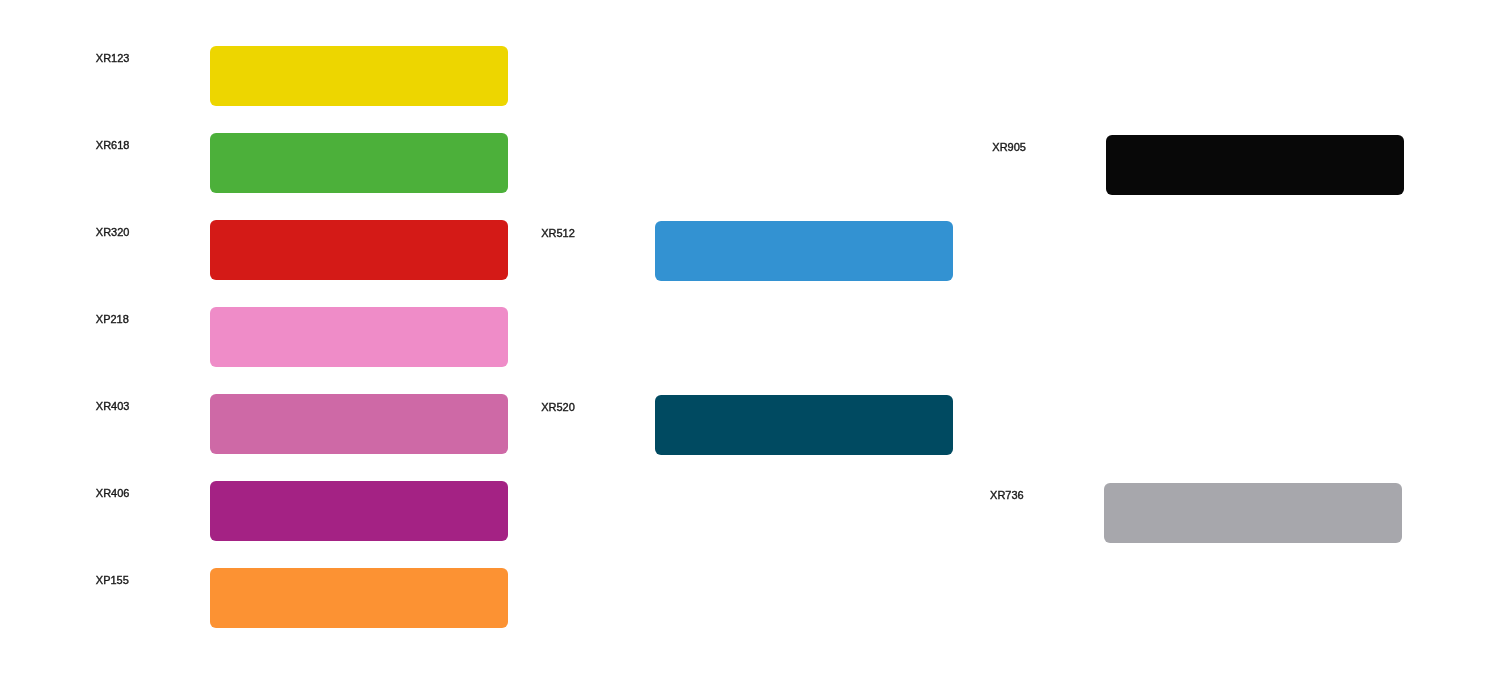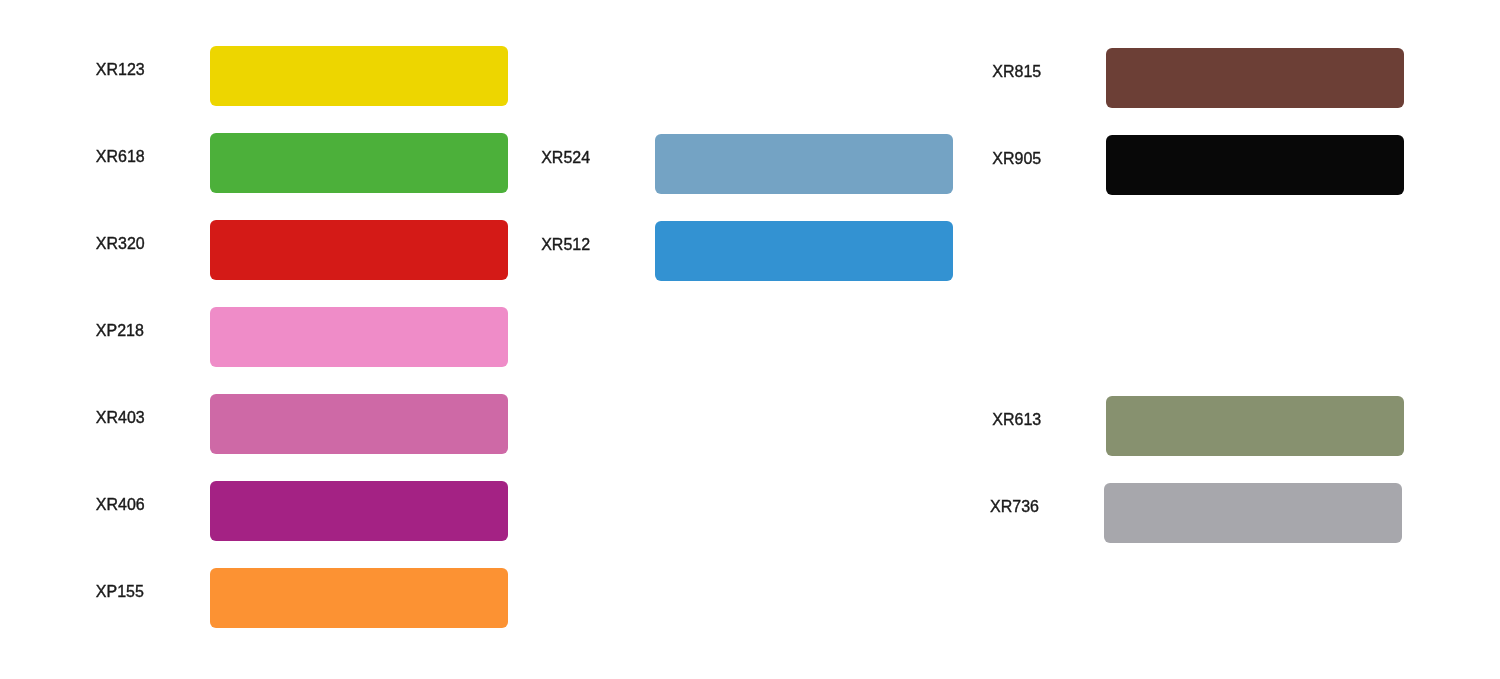--- a/index.html
+++ b/index.html
@@ -3,22 +3,22 @@
 <meta charset="utf-8">
 <title>Colour swatch reference chart</title>
 <style>
   html,body{margin:0;padding:0;}
   body{width:1500px;height:679px;background:#ffffff;overflow:hidden;
        font-family:"Liberation Sans",sans-serif;
        -webkit-font-smoothing:antialiased;}
   .sheet{position:relative;width:1500px;height:679px;background:#ffffff;}
   .swatch-column{position:absolute;left:0;top:0;width:1500px;height:679px;}
   .swatch-row{position:absolute;left:0;width:1500px;height:60px;}
-  .swatch-code{position:absolute;top:16px;
-       font-size:16px;line-height:16px;color:#1a1a1a;
+  .swatch-code{position:absolute;top:4px;
+       font-size:11px;line-height:16px;color:#1a1a1a;
        white-space:nowrap;letter-spacing:0;
        -webkit-text-stroke:0.38px #1a1a1a;}
   .swatch-chip{position:absolute;top:0;display:block;
        width:298px;height:60px;border-radius:6px;background:#ffffff;}
 </style>
 </head>
 <body>
 
 <div class="sheet">
     <div class="swatch-column">
@@ -45,40 +45,32 @@
       <div class="swatch-row" style="top:481px">
         <span class="swatch-code" style="left:95.8px">XR406</span>
         <span class="swatch-chip" style="left: 210px; background-color: rgb(164, 34, 132);"></span>
       </div>
       <div class="swatch-row" style="top:568px">
         <span class="swatch-code" style="left:95.8px">XP155</span>
         <span class="swatch-chip" style="left: 210px; background-color: rgb(252, 146, 51);"></span>
       </div>
     </div>
     <div class="swatch-column">
-      <div class="swatch-row" style="top:134px">
-        <span class="swatch-code" style="left:541.2px">XR524</span>
-        <span class="swatch-chip" style="left: 655px; background-color: rgb(116, 163, 196);"></span>
-      </div>
       <div class="swatch-row" style="top:221px">
         <span class="swatch-code" style="left:541.2px">XR512</span>
         <span class="swatch-chip" style="left: 655px; background-color: rgb(51, 146, 210);"></span>
       </div>
+      <div class="swatch-row" style="top:395px">
+        <span class="swatch-code" style="left:541.2px">XR520</span>
+        <span class="swatch-chip" style="left: 655px; background-color: rgb(0, 74, 97);"></span>
+      </div>
     </div>
     <div class="swatch-column">
-      <div class="swatch-row" style="top:48px">
-        <span class="swatch-code" style="left:992.3px">XR815</span>
-        <span class="swatch-chip" style="left: 1106px; background-color: rgb(108, 63, 54);"></span>
-      </div>
       <div class="swatch-row" style="top:135px">
         <span class="swatch-code" style="left:992.3px">XR905</span>
         <span class="swatch-chip" style="left: 1106px; background-color: rgb(8, 8, 8);"></span>
-      </div>
-      <div class="swatch-row" style="top:396px">
-        <span class="swatch-code" style="left:992.3px">XR613</span>
-        <span class="swatch-chip" style="left: 1106px; background-color: rgb(135, 145, 111);"></span>
       </div>
       <div class="swatch-row" style="top:483px">
         <span class="swatch-code" style="left:990.1px">XR736</span>
         <span class="swatch-chip" style="left: 1104px; background-color: rgb(167, 167, 172);"></span>
       </div>
     </div>
 </div>
 
 </body></html>

